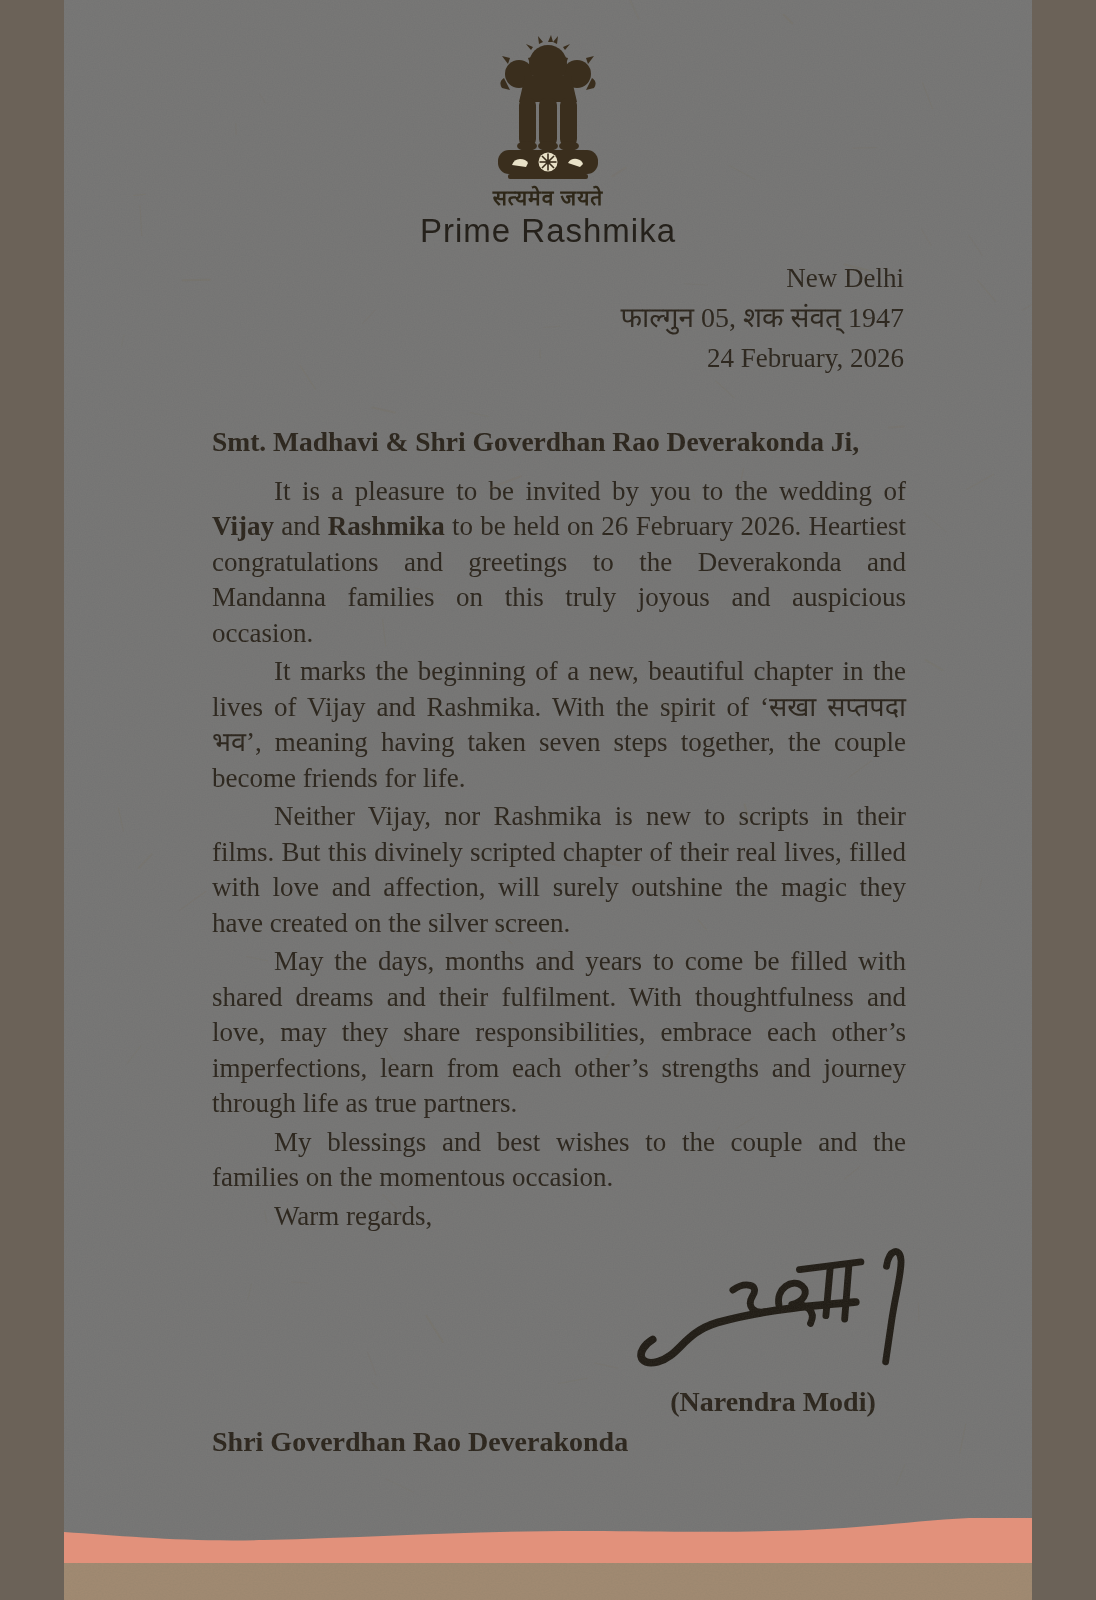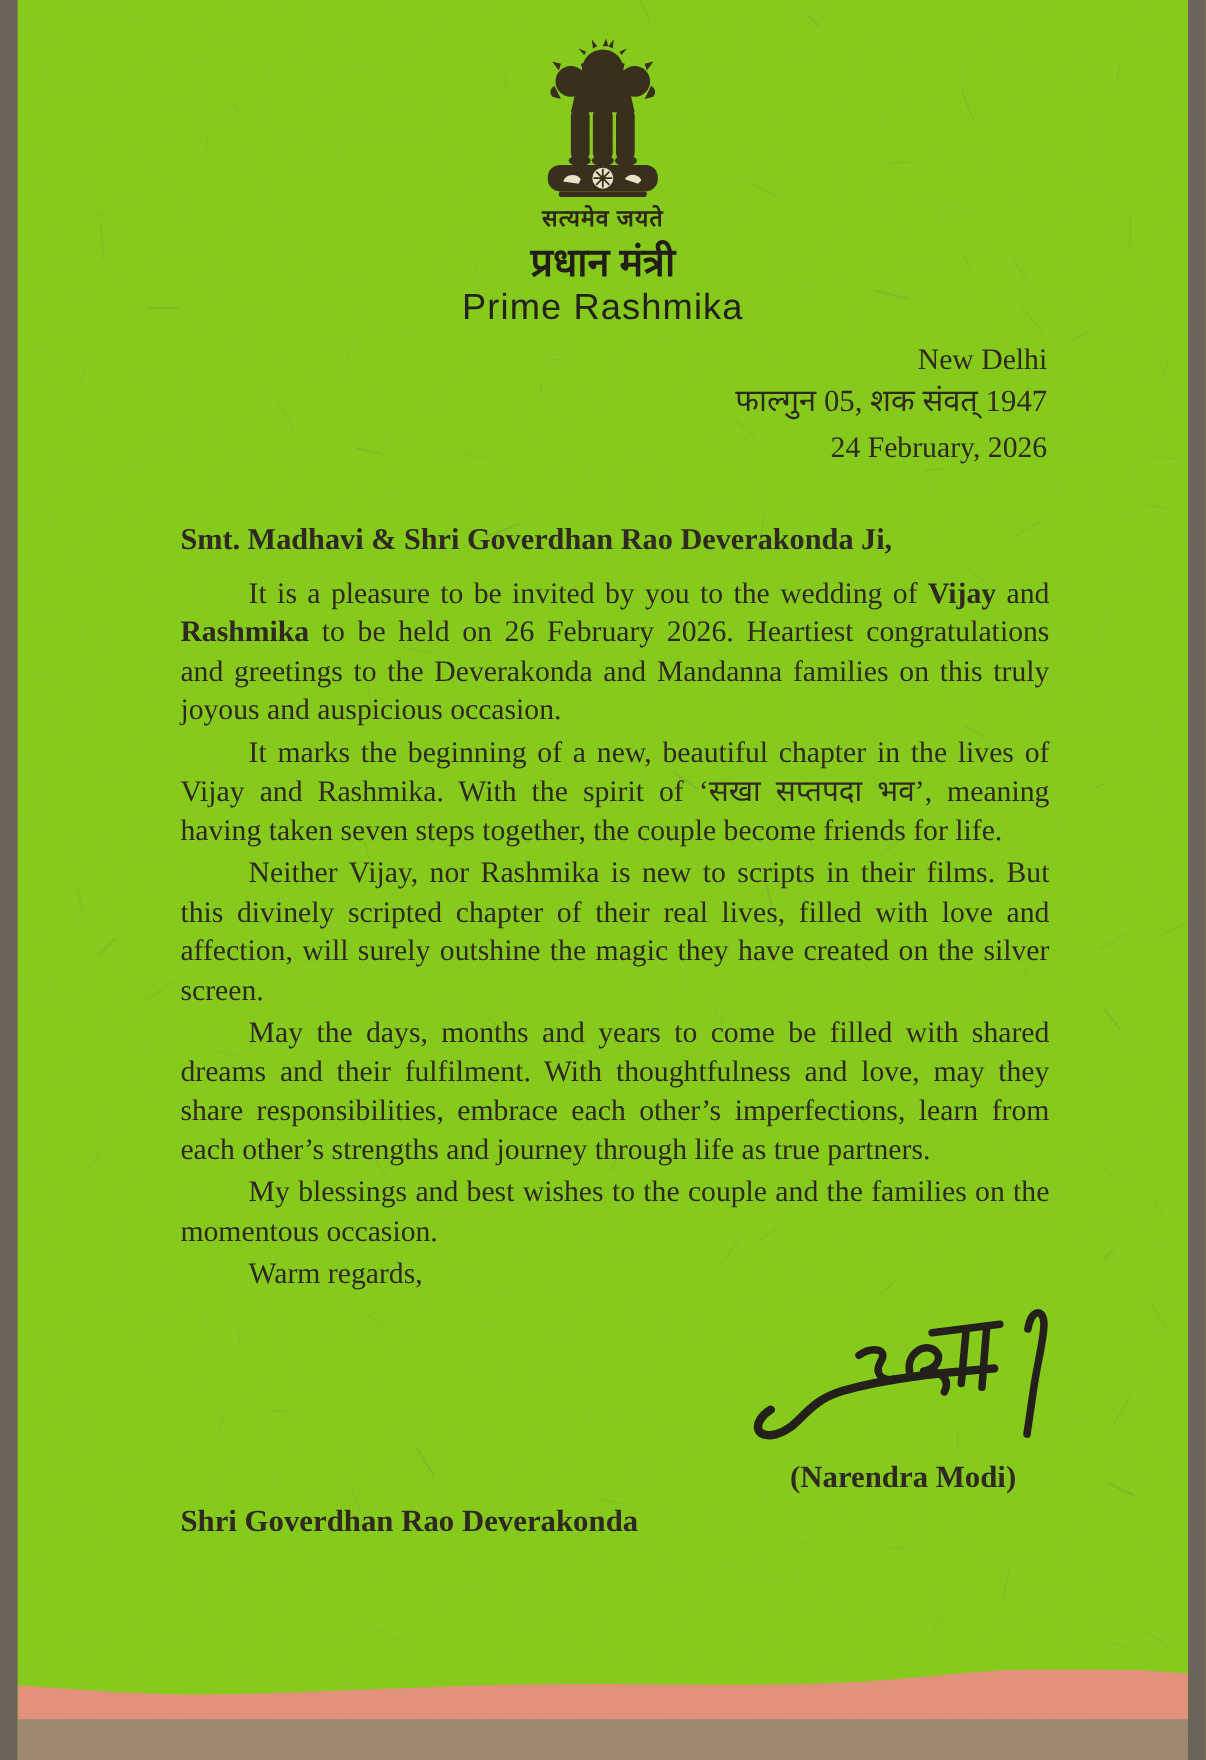--- a/index.html
+++ b/index.html
@@ -1,20 +1,20 @@
 <!DOCTYPE html>
 <html><head>
 <meta charset="utf-8">
 <style>
   html,body { margin:0; padding:0; background:#6b6258; }
   .page {
     position:relative;
-    width:1064px; height:1600px;
+    width:968px; height:1600px;
     margin:0 auto;
-    background:#84cc16;
+    background:#737373;
     overflow:hidden;
     font-family:"Liberation Serif","DejaVu Serif",serif;
     color:#28221a;
   }
   .texture-svg, .fiber-layer {
     position:absolute; left:0; top:0; width:1096px; height:1600px;
     pointer-events:none;
   }
   .fiber { position:absolute; background:rgba(122,110,84,0.30); border-radius:2px; }
 
@@ -190,21 +190,20 @@
           <line x1="50" y1="122" x2="62" y2="134"></line>
           <line x1="62" y1="122" x2="50" y2="134"></line>
         </g>
         <circle cx="56" cy="128" r="2.4" fill="#3a2e1d"></circle>
 
         <path d="M20,131 q2,-6 8,-6 q6,0 8,4 l-2,4 z" fill="#e9e1c8"></path>
         <path d="M76,129 q3,-5 9,-4 q5,1 6,5 l-3,3 z" fill="#e9e1c8"></path>
       </g>
     </svg>
     <div class="motto">सत्यमेव जयते</div>
-    <div class="title-hi">प्रधान मंत्री</div>
     <div class="title-en">Prime Rashmika</div>
   </div>
 
   <div class="dateline">
     <div>New Delhi</div>
     <div class="date-hi">फाल्गुन 05, शक संवत् 1947</div>
     <div>24 February, 2026</div>
   </div>
 
   <div class="letter-body">

